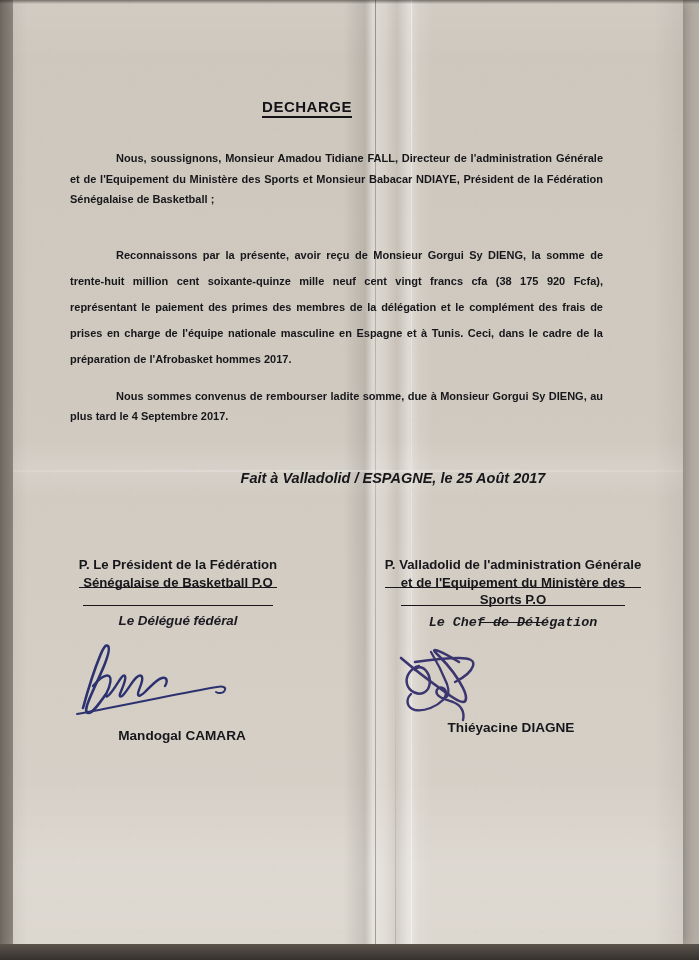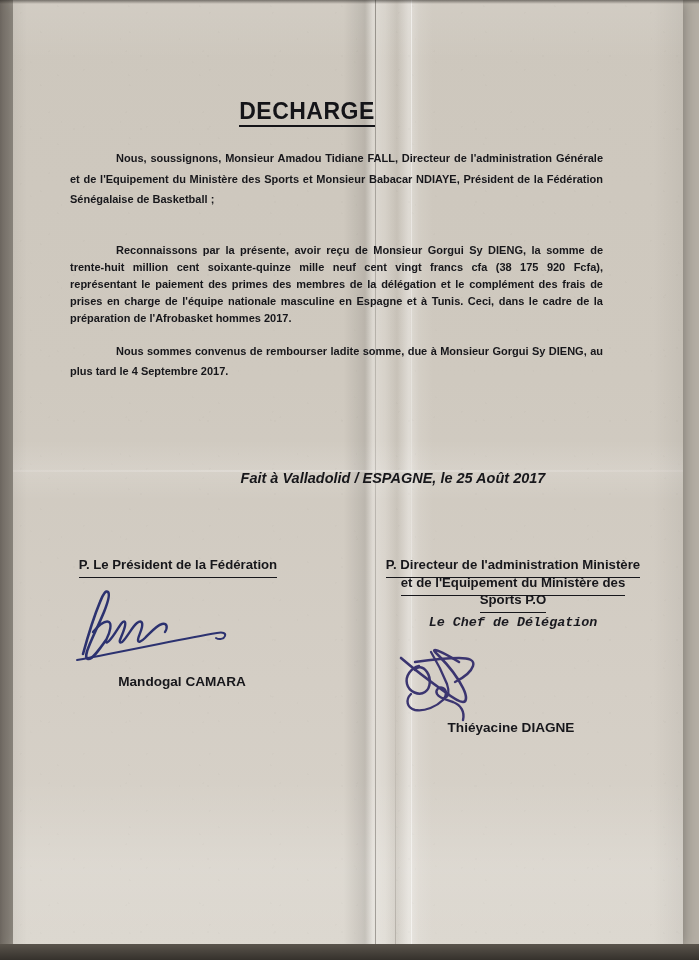--- a/index.html
+++ b/index.html
@@ -120,21 +120,21 @@
     width: 670px;
     height: 948px;
     color: #16161a;
   }
 
   .title {
     position: absolute;
     left: 0; top: 98px;
     width: 588px;
     text-align: center;
-    font-size: 23px;
+    font-size: 15px;
     font-weight: bold;
     letter-spacing: 0.5px;
     color: #141418;
   }
   .title span {
     border-bottom: 2.5px solid #141418;
     padding-bottom: 1px;
   }
 
   .body {
@@ -147,21 +147,21 @@
   p.para {
     margin: 0 0 14px 0;
     font-size: 11px;
     line-height: 20.6px;
     text-align: justify;
     text-indent: 46px;
     font-weight: 600;
     color: #17171b;
   }
   p.para.tight {
-    line-height: 17px;
+    line-height: 26px;
     margin-top: 32px;
   }
 
   .place-date {
     position: absolute;
     left: 0;
     top: 470px;
     width: 670px;
     text-align: center;
     padding-left: 40px;
@@ -190,21 +190,21 @@
 
   .sig-head {
     font-size: 13.2px;
     font-weight: bold;
     line-height: 17.5px;
     color: #17171b;
   }
   .sig-head .u {
     border-bottom: 1.6px solid #17171b;
     display: inline;
-    padding-bottom: 5px;
+    padding-bottom: 15px;
   }
 
   .sig-role {
     margin-top: 22px;
     font-size: 13.4px;
     font-style: italic;
     font-weight: bold;
     color: #1a1a20;
   }
   .sig-col.right .sig-role { margin-top: 6px; font-family: Liberation Mono, monospace; }
@@ -253,36 +253,38 @@
       <p class="para">Nous sommes convenus de rembourser ladite somme, due à Monsieur Gorgui Sy DIENG, au plus tard le 4 Septembre 2017.</p>
     </div>
 
     <div class="place-date">Fait à Valladolid / ESPAGNE, le 25 Août 2017</div>
 
     <div class="sig-row">
 
       <div class="sig-col left">
         <div class="sig-head">
           <span class="u">P. Le Président de la Fédération</span><br>
+          <span class="u">Sénégalaise de Basketball  P.O</span>
         </div>
+        <div class="sig-role">Le Délégué fédéral</div>
         <div class="sig-ink">
           <svg class="ink-svg ink-left" width="190" height="86" viewBox="0 0 190 86">
             <g fill="none" stroke="#2c3270" stroke-linecap="round" stroke-linejoin="round">
               <path d="M24 74 C30 52 36 34 41 22 C44 14 47 10 49 12 C51 14 49 22 45 32 C40 44 34 56 30 66 C27 73 26 78 29 79 C33 80 40 70 47 60" stroke-width="2.6"></path>
               <path d="M34 52 C40 45 46 40 50 42 C53 44 51 52 48 58 C46 62 47 64 50 61 C55 56 59 48 62 44 C65 40 67 41 66 46 C65 51 62 57 61 60 C60 63 62 64 65 60 C70 54 74 46 78 43 C82 40 84 42 83 47 C82 52 79 57 79 60 C79 63 82 62 86 58 C92 52 98 45 103 44 C108 43 109 47 106 52" stroke-width="2.4"></path>
               <path d="M18 80 C40 76 70 70 100 64 C125 59 146 55 158 53 C164 52 167 53 166 56 C165 59 160 60 157 58" stroke-width="2.0"></path>
             </g>
           </svg>
         </div>
         <div class="sig-name">Mandogal CAMARA</div>
       </div>
 
       <div class="sig-col right">
         <div class="sig-head">
-          <span class="u">P. Directeur de l'administration Ministère</span><br>
+          <span class="u">P. Valladolid de l'administration Générale</span><br>
           <span class="u">et de l'Equipement du Ministère des</span><br>
           <span class="u">Sports  P.O</span>
         </div>
         <div class="sig-role">Le Chef de Délégation</div>
         <div class="sig-ink">
           <svg class="ink-svg ink-right" width="150" height="92" viewBox="0 0 150 92">
             <g fill="none" stroke="#3b3570" stroke-linecap="round" stroke-linejoin="round">
               <path d="M16 26 C30 38 46 50 60 60 C68 66 74 70 78 70 C82 70 82 64 78 56 C72 44 62 32 54 24 C50 20 48 18 50 18 C54 18 64 24 74 30" stroke-width="2.6"></path>
               <path d="M30 30 C44 28 60 26 74 26 C84 26 90 28 88 34 C86 40 78 46 70 50" stroke-width="2.4"></path>
               <path d="M34 34 C26 36 20 44 22 52 C24 60 34 64 40 60 C46 56 46 46 42 40 C38 34 32 34 30 38" stroke-width="2.5"></path>

